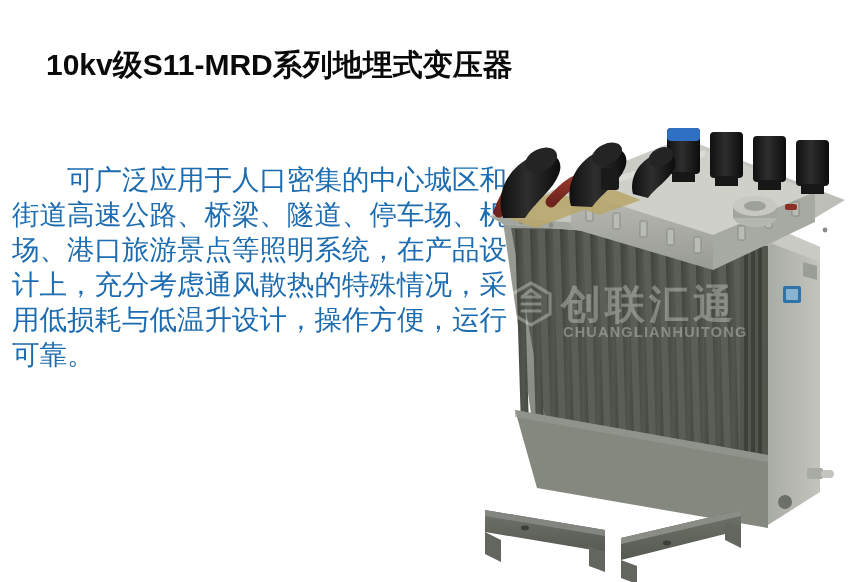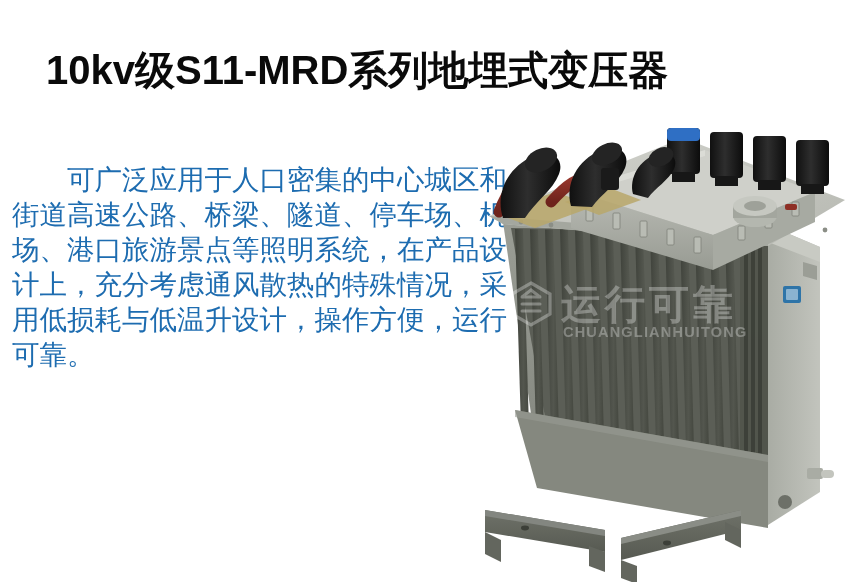--- a/index.html
+++ b/index.html
@@ -6,21 +6,21 @@
   body{
     width:850px;height:582px;position:relative;overflow:hidden;
     font-family:"Liberation Sans","DejaVu Sans",sans-serif;
     background:#ffffff;
   }
   #page{position:absolute;inset:0;background:#ffffff;}
 
   
   .title{
     position:absolute;left:46px;top:50px;
-    font-size:40px;font-weight:bold;color:#0a0a0a;
+    font-size:30px;font-weight:bold;color:#0a0a0a;
     letter-spacing:0px;white-space:nowrap;line-height:1;
     font-family:"Liberation Sans","DejaVu Sans",sans-serif;
   }
 
   
   .copy{
     position:absolute;left:12px;top:156px;width:500px;
     color:#1d6cb0;font-size:27.5px;line-height:35px;
     font-weight:500;
     font-family:"DejaVu Sans","Liberation Sans",sans-serif;
@@ -276,18 +276,18 @@
     </svg>
   </div>
 
   <div class="watermark">
     <div class="wm-row">
       <svg class="wm-logo" viewBox="0 0 52 48">
         <path d="M26,3 L45,14 L45,34 L26,45 L7,34 L7,14 Z" fill="none" stroke="#ffffff" stroke-width="3.2"></path>
         <path d="M17,17 L35,17 M17,24 L35,24 M17,31 L35,31" stroke="#ffffff" stroke-width="3" stroke-linecap="round"></path>
         <path d="M17,17 L26,10 L35,17" fill="none" stroke="#ffffff" stroke-width="3"></path>
       </svg>
-      <div class="wm-cn">运行可靠</div>
+      <div class="wm-cn">创联汇通</div>
     </div>
     <div class="wm-en">CHUANGLIANHUITONG</div>
   </div>
 
 </div>
 
 </body></html>

